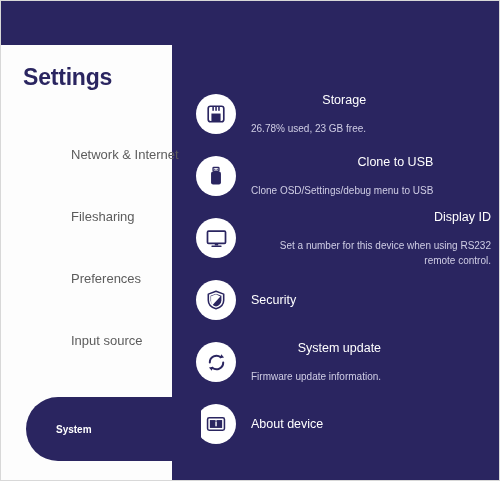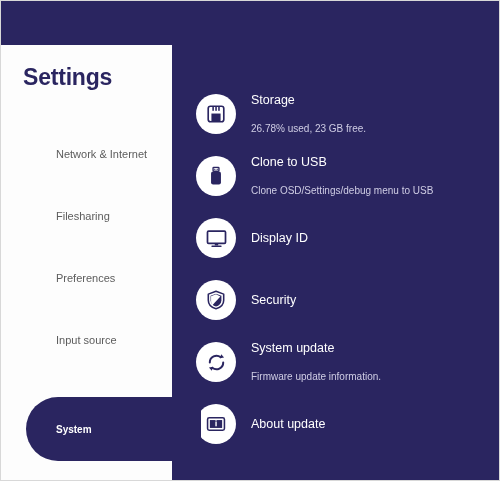--- a/index.html
+++ b/index.html
@@ -44,23 +44,23 @@
     position: absolute;
     left: 0;
     top: 78px;
     width: 171px;
   }
   .nav-item {
     position: relative;
     height: 62px;
     display: flex;
     align-items: center;
-    padding-left: 55px;
+    padding-left: 70px;
     box-sizing: border-box;
-    font-size: 11px;
+    font-size: 13px;
     color: #5c5c5c;
     cursor: pointer;
     white-space: nowrap;
   }
 
   
   .pill-wrap {
     position: absolute;
     left: 0;
     top: 396px;
@@ -121,20 +121,21 @@
     right: 0;
     bottom: 0;
     background: #2a2560;
     z-index: 1;
   }
   .rows {
     position: absolute;
     left: 24px;
     top: 82px;
     right: 8px;
+    text-align: right;
   }
   .row {
     display: flex;
     align-items: center;
     height: 62px;
     cursor: pointer;
   }
   .row-icon {
     flex: 0 0 auto;
     width: 40px;
@@ -235,20 +236,21 @@
       <div class="row">
         <div class="row-icon">
           <svg width="23" height="23" viewBox="0 0 24 24">
             <rect x="2.6" y="4.2" width="18.8" height="13" rx="1.2" ry="1.2" fill="none" stroke="#2a2560" stroke-width="1.8"></rect>
             <rect x="10.2" y="17.2" width="3.6" height="2.1" fill="#2a2560"></rect>
             <rect x="6.6" y="19.2" width="10.8" height="1.6" rx="0.8" ry="0.8" fill="#2a2560"></rect>
           </svg>
         </div>
         <div class="row-text">
           <div class="row-title">Display ID</div>
+          <div class="row-sub">Set a number for this device when using RS232 remote control.</div>
         </div>
       </div>
 
       <div class="row">
         <div class="row-icon">
           <svg width="22" height="22" viewBox="0 0 24 24">
             <path d="M12 2.4 L20.4 5.6 V12.2 C20.4 16.9 16.8 20.2 12 21.6 C7.2 20.2 3.6 16.9 3.6 12.2 V5.6 Z" fill="none" stroke="#2a2560" stroke-width="1.7" stroke-linejoin="round"></path>
             <path d="M12 5.1 L17.9 7.3 V12.3 C17.9 15.8 15.4 18.2 12 19.2 C8.6 18.2 6.1 15.8 6.1 12.3 V7.3 Z" fill="#2a2560"></path>
             <path d="M16.8 8.2 L8.0 17.6 C7.0 16.4 6.6 14.9 6.6 13.2 L6.6 7.8 L12 5.8 Z" fill="#ffffff"></path>
           </svg>
@@ -276,20 +278,20 @@
       <div class="row single">
         <div class="row-icon">
           <svg width="22" height="22" viewBox="0 0 24 24">
             <rect x="2.8" y="5.2" width="18.4" height="13.6" rx="1.8" ry="1.8" fill="none" stroke="#2a2560" stroke-width="1.7"></rect>
             <rect x="5.3" y="7.7" width="13.4" height="8.6" fill="#2a2560"></rect>
             <rect x="11.3" y="9.7" width="1.5" height="4.8" fill="#ffffff"></rect>
             <rect x="11.3" y="8.0" width="1.5" height="1.2" fill="#ffffff"></rect>
           </svg>
         </div>
         <div class="row-text">
-          <div class="row-title">About update</div>
+          <div class="row-title">About device</div>
 
         </div>
       </div>
 
     </div>
   </div>
 </div>
 
 </body></html>

